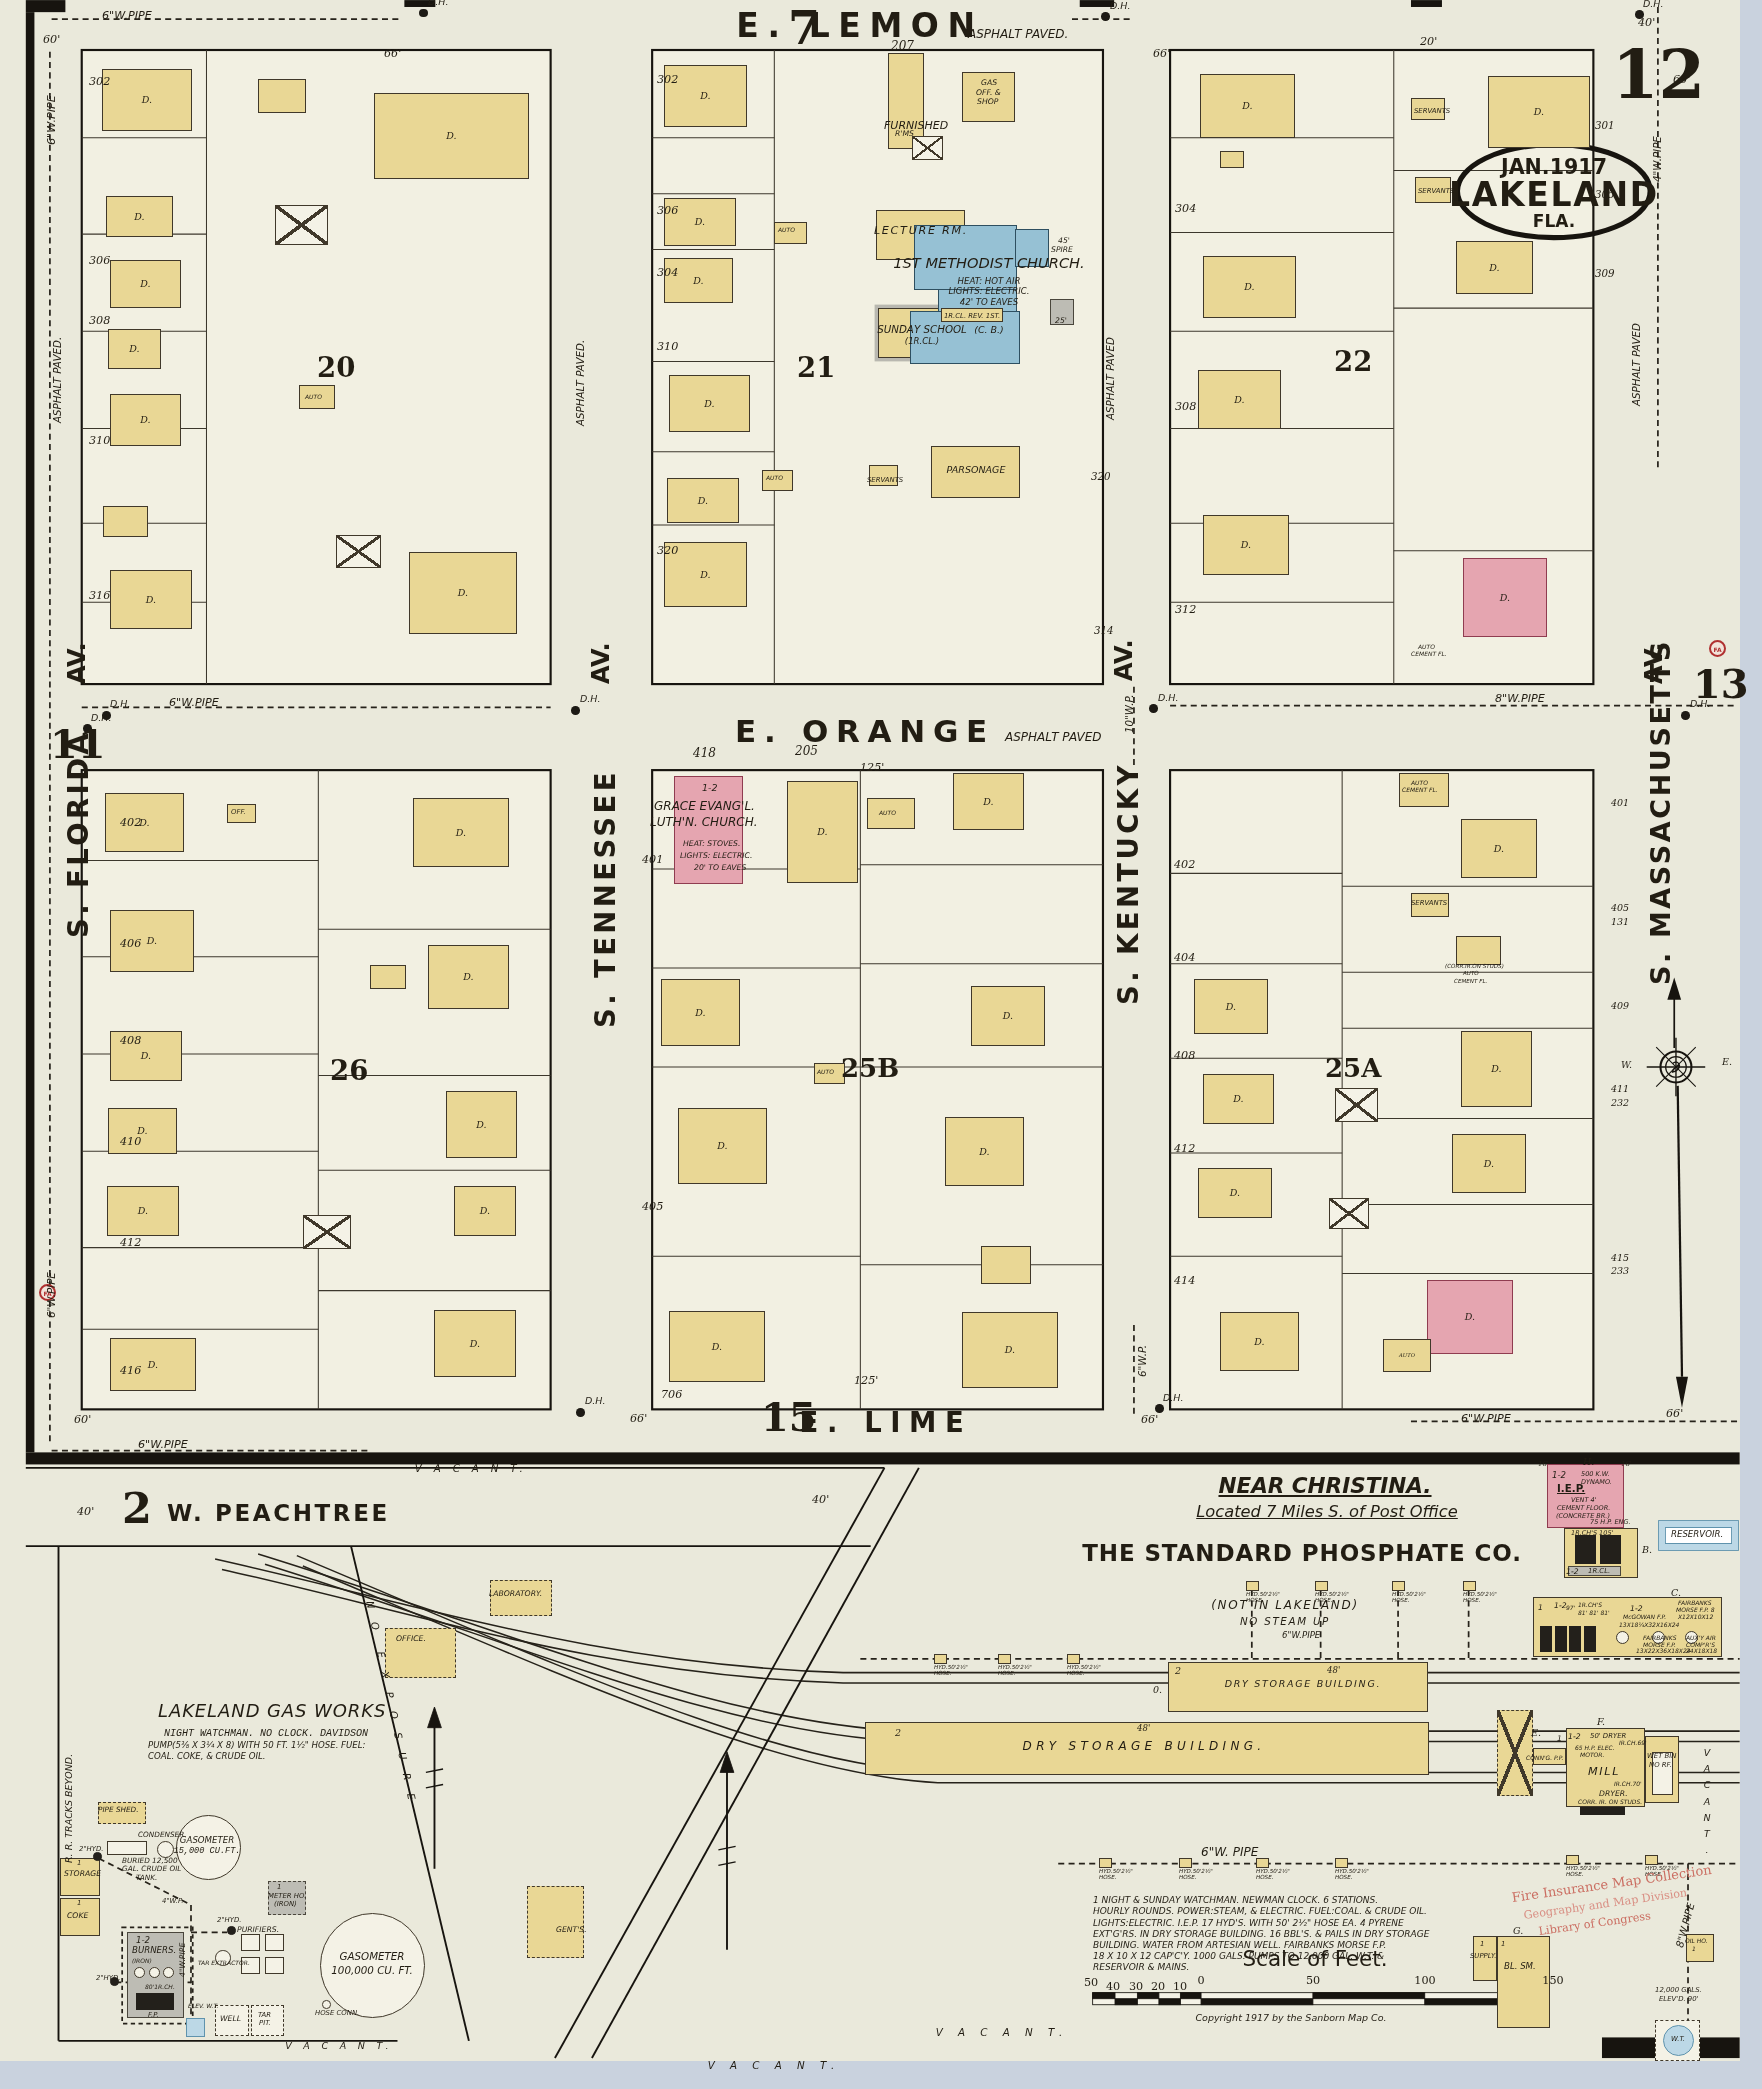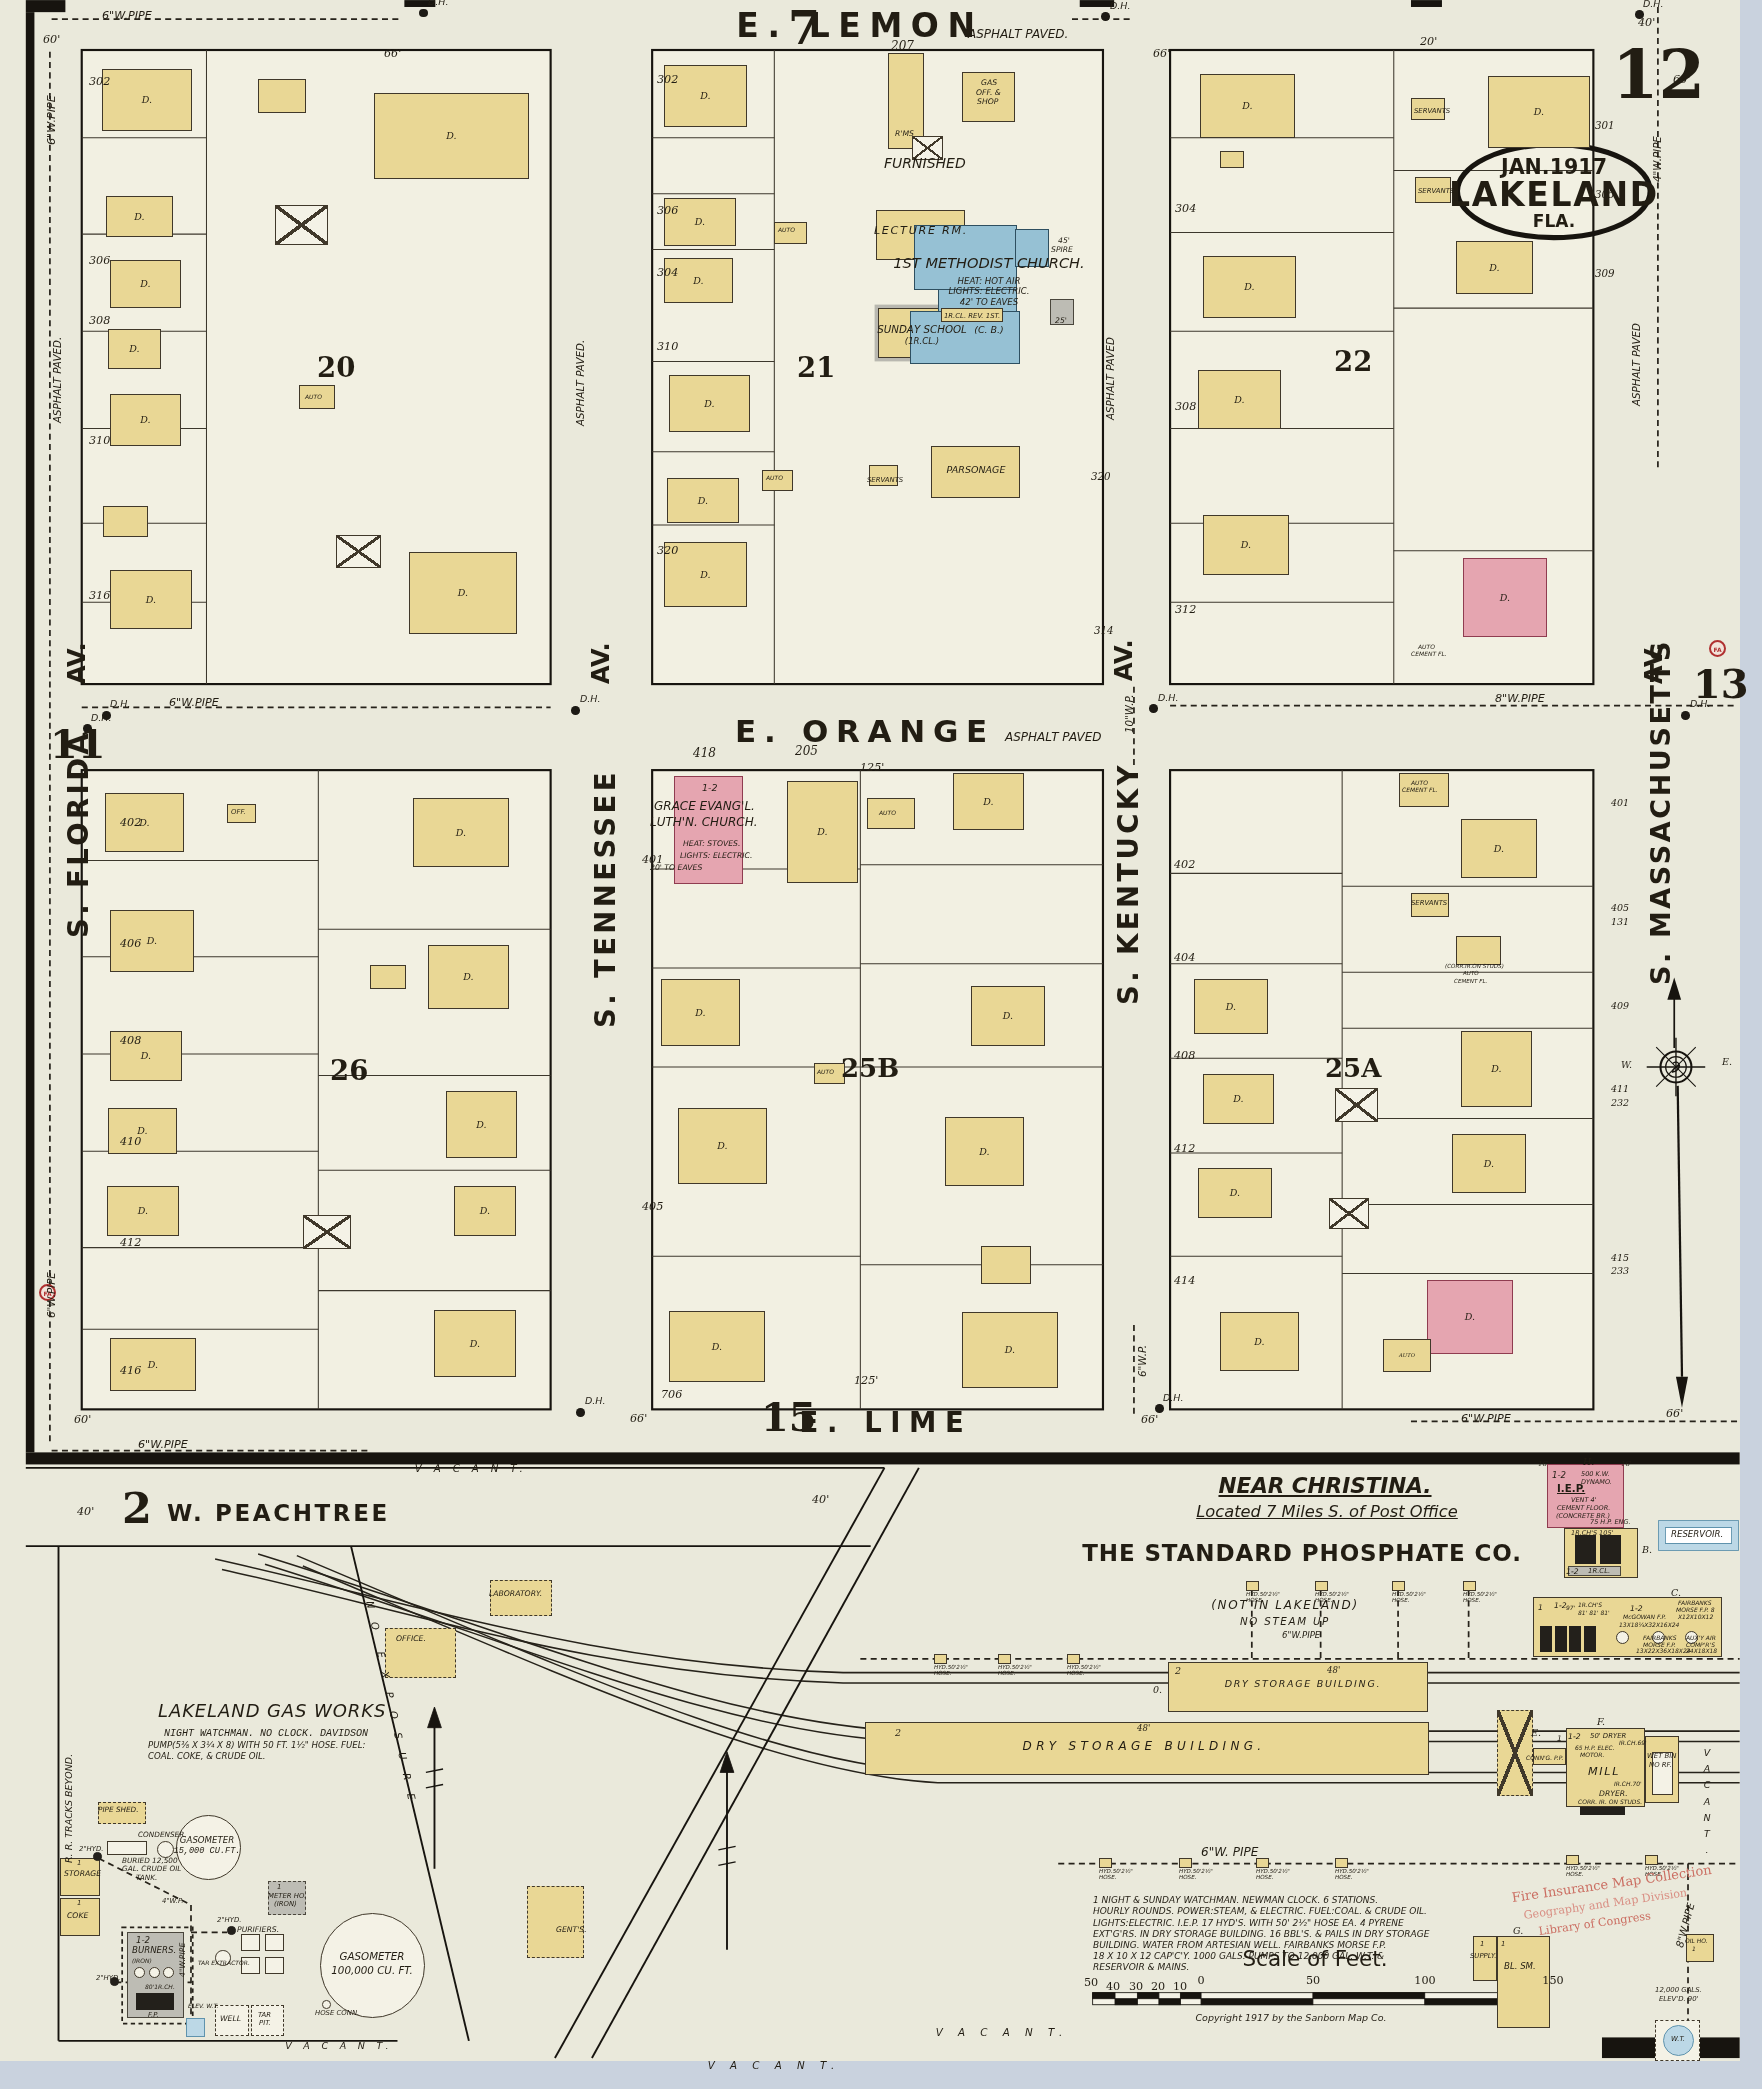--- a/index.html
+++ b/index.html
@@ -627,21 +627,21 @@
       <div class="lb it sf" style="left: 1611px; top: 903px; font-size: 9.5px;">405</div>
       <div class="lb it sf" style="left: 1611px; top: 917px; font-size: 9.5px;">131</div>
       <div class="lb it sf" style="left: 1611px; top: 1001px; font-size: 9.5px;">409</div>
       <div class="lb it sf" style="left: 1611px; top: 1084px; font-size: 9.5px;">411</div>
       <div class="lb it sf" style="left: 1611px; top: 1098px; font-size: 9.5px;">232</div>
       <div class="lb it sf" style="left: 1611px; top: 1253px; font-size: 9.5px;">415</div>
       <div class="lb it sf" style="left: 1611px; top: 1266px; font-size: 9.5px;">233</div>
       <div class="lb it sf" style="left: 642px; top: 854px; font-size: 11.2px;">401</div>
       <div class="lb it sf" style="left: 642px; top: 1201px; font-size: 11.2px;">405</div>
       <div class="lb it sf" style="left: 661px; top: 1389px; font-size: 11.2px;">706</div>
-      <div class="lb it" style="left: 884px; top: 120px; font-size: 14px; margin-top: 36px;">FURNISHED</div>
+      <div class="lb it" style="left: 884px; top: 120px; font-size: 11px;">FURNISHED</div>
       <div class="lb it" style="left: 895px; top: 130px; font-size: 7.7px;">R'MS</div>
       <div class="lb it" style="left: 981px; top: 79px; font-size: 7.7px;">GAS</div>
       <div class="lb it" style="left: 976px; top: 89px; font-size: 7.7px;">OFF. &amp;</div>
       <div class="lb it" style="left: 977px; top: 98px; font-size: 7.7px;">SHOP</div>
       <div class="lb it" style="left: 921px; top: 225px; font-size: 11.2px; letter-spacing: 1.7px; transform: translateX(-50%); transform-origin: 50% 0px;">LECTURE RM.</div>
       <div class="lb it" style="left: 989px; top: 256px; font-size: 14.6px; transform: translateX(-50%); transform-origin: 50% 0px;">1ST METHODIST CHURCH.</div>
       <div class="lb it" style="left: 989px; top: 277px; font-size: 8.6px; transform: translateX(-50%); transform-origin: 50% 0px;">HEAT: HOT AIR</div>
       <div class="lb it" style="left: 989px; top: 287px; font-size: 8.6px; transform: translateX(-50%); transform-origin: 50% 0px;">LIGHTS: ELECTRIC.</div>
       <div class="lb it" style="left: 989px; top: 298px; font-size: 8.6px; transform: translateX(-50%); transform-origin: 50% 0px;">42' TO EAVES</div>
       <div class="lb it" style="left: 972px; top: 313px; font-size: 6.9px; transform: translateX(-50%); transform-origin: 50% 0px;">1R.CL. REV. 1ST.</div>
@@ -650,21 +650,21 @@
       <div class="lb it" style="left: 1051px; top: 246px; font-size: 7.7px;">SPIRE</div>
       <div class="lb it" style="left: 1055px; top: 317px; font-size: 7.7px;">25'</div>
       <div class="lb it" style="left: 922px; top: 324px; font-size: 10.3px; transform: translateX(-50%); transform-origin: 50% 0px;">SUNDAY SCHOOL</div>
       <div class="lb it" style="left: 922px; top: 337px; font-size: 8.6px; transform: translateX(-50%); transform-origin: 50% 0px;">(1R.CL.)</div>
       <div class="lb it" style="left: 976px; top: 465px; font-size: 9.5px; transform: translateX(-50%); transform-origin: 50% 0px;">PARSONAGE</div>
       <div class="lb it" style="left: 867px; top: 477px; font-size: 6.9px;">SERVANTS</div>
       <div class="lb it" style="left: 654px; top: 800px; font-size: 12px;">GRACE EVANG'L.</div>
       <div class="lb it" style="left: 650px; top: 816px; font-size: 12px;">LUTH'N. CHURCH.</div>
       <div class="lb it" style="left: 683px; top: 840px; font-size: 7.7px;">HEAT: STOVES.</div>
       <div class="lb it" style="left: 680px; top: 852px; font-size: 7.7px;">LIGHTS: ELECTRIC.</div>
-      <div class="lb it" style="left: 650px; top: 864px; font-size: 7.7px;">20' TO EAVES</div>
+      <div class="lb it" style="left: 694px; top: 864px; font-size: 7.7px;">20' TO EAVES</div>
       <div class="lb it" style="left: 702px; top: 783px; font-size: 9.5px;">1-2</div>
       <div class="lb it" style="left: 1414px; top: 108px; font-size: 6.9px;">SERVANTS</div>
       <div class="lb it" style="left: 1418px; top: 188px; font-size: 6.9px;">SERVANTS</div>
       <div class="lb it" style="left: 1411px; top: 900px; font-size: 6.9px;">SERVANTS</div>
       <div class="lb it" style="left: 305px; top: 394px; font-size: 6px;">AUTO</div>
       <div class="lb it" style="left: 778px; top: 227px; font-size: 6px;">AUTO</div>
       <div class="lb it" style="left: 766px; top: 475px; font-size: 6px;">AUTO</div>
       <div class="lb it" style="left: 817px; top: 1069px; font-size: 6px;">AUTO</div>
       <div class="lb it" style="left: 879px; top: 810px; font-size: 6px;">AUTO</div>
       <div class="lb it" style="left: 1411px; top: 780px; font-size: 6px;">AUTO</div>

